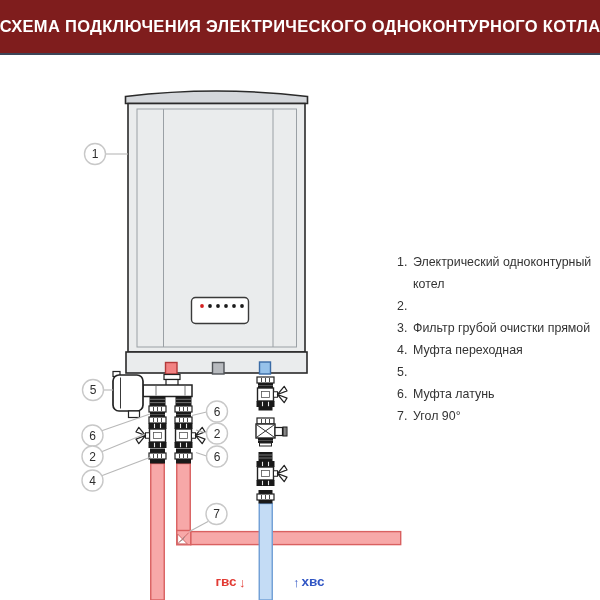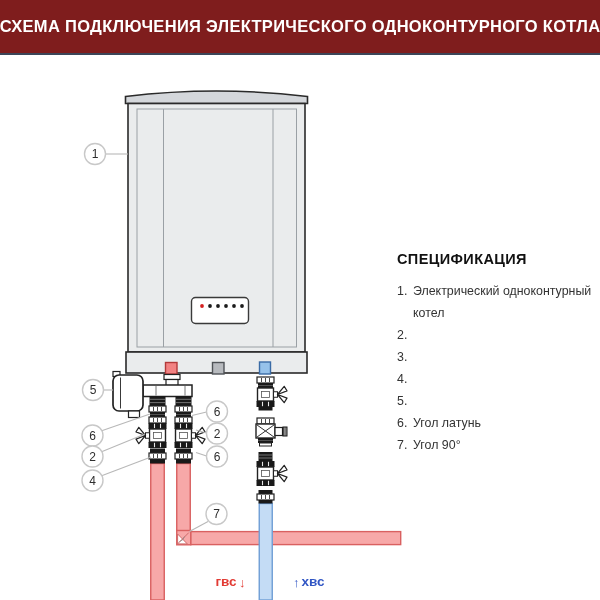--- a/index.html
+++ b/index.html
@@ -239,40 +239,41 @@
 
     <g>
       <text class="lab-hot" x="226" y="586" text-anchor="middle">гвс</text>
       <text class="lab-hot lab-arrow" x="239" y="587">↓</text>
       <text class="lab-cold lab-arrow" x="293" y="587">↑</text>
       <text class="lab-cold" x="313" y="586" text-anchor="middle">хвс</text>
     </g>
   </svg>
 
   <div class="spec">
-    <div class="spec-title">СПЕЦИФИКАЦИЯ</div>
     <div class="spec-item">
       <span class="spec-num">1.</span>
       <span>Электрический одноконтурный котел</span>
     </div>
     <div class="spec-item">
       <span class="spec-num">2.</span>
     </div>
     <div class="spec-item">
       <span class="spec-num">3.</span>
+      <span>Фильтр грубой очистки прямой</span>
     </div>
     <div class="spec-item">
       <span class="spec-num">4.</span>
+      <span>Муфта переходная</span>
     </div>
     <div class="spec-item">
       <span class="spec-num">5.</span>
     </div>
     <div class="spec-item">
       <span class="spec-num">6.</span>
-      <span>Угол латунь</span>
+      <span>Муфта латунь</span>
     </div>
     <div class="spec-item">
       <span class="spec-num">7.</span>
       <span>Угол 90°</span>
     </div>
   </div>
 
 </div>
 
 </body></html>

